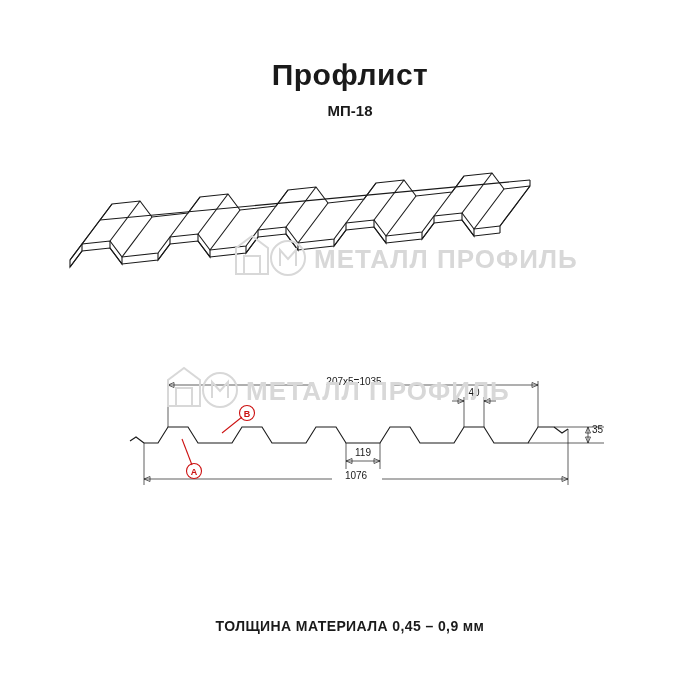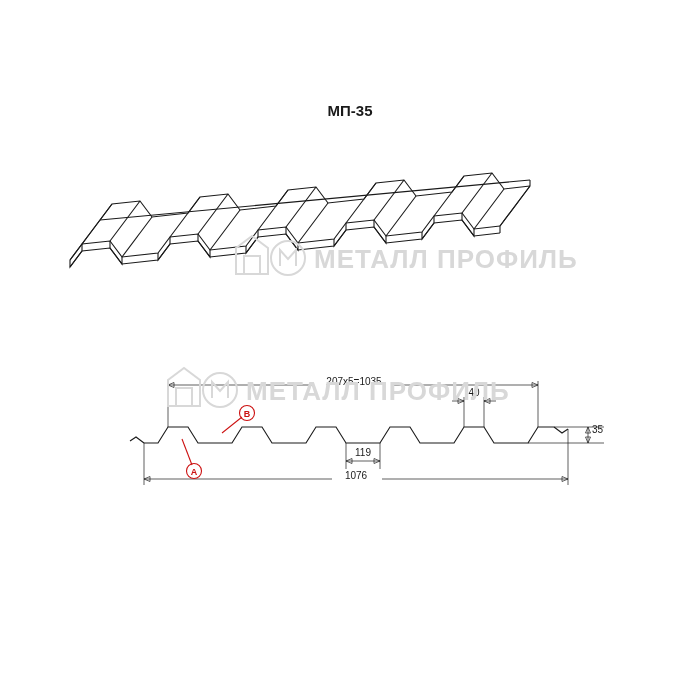--- a/index.html
+++ b/index.html
@@ -89,21 +89,22 @@
   .red { fill: none; stroke: #cc1111; stroke-width: 1.1; }
   .red-txt { font-family: "Liberation Sans", sans-serif; font-size: 9px; fill: #cc1111; font-weight: bold; }
   .wm-txt { font-family: "Liberation Sans", sans-serif; font-size: 26px; font-weight: bold; fill: #d8d8d8; letter-spacing: 1px; }
   .wm-shape { fill: none; stroke: #d8d8d8; stroke-width: 2; }
 </style>
 </head>
 <body>
 
 <div class="page">
 
-  <div class="subtitle">МП-35</div>
+  <div class="title">Профлист</div>
+  <div class="subtitle">МП-18</div>
 
   <div class="iso-wrap">
     <svg width="580" height="160" viewBox="0 0 580 160">
       <g>
 
         <path class="ln" d="M 40 60 L 470 20"></path>
 
         <path class="ln" d="M 40 60
                             L 52 44 L 80 41 L 92 57
                             L 128 53 L 140 37 L 168 34 L 180 50
@@ -260,14 +261,15 @@
       <g>
         <path class="wm-shape" d="M 18 56 L 18 30 L 34 18 L 50 30 L 50 56 Z"></path>
         <path class="wm-shape" d="M 26 56 L 26 38 L 42 38 L 42 56"></path>
         <circle class="wm-shape" cx="70" cy="40" r="17"></circle>
         <path class="wm-shape" d="M 62 48 L 62 32 L 70 41 L 78 32 L 78 48"></path>
       </g>
       <text class="wm-txt" x="96" y="50">МЕТАЛЛ ПРОФИЛЬ</text>
     </svg>
   </div>
 
+  <div class="footer-note">ТОЛЩИНА МАТЕРИАЛА 0,45 – 0,9 мм</div>
 
 </div>
 
 </body></html>

